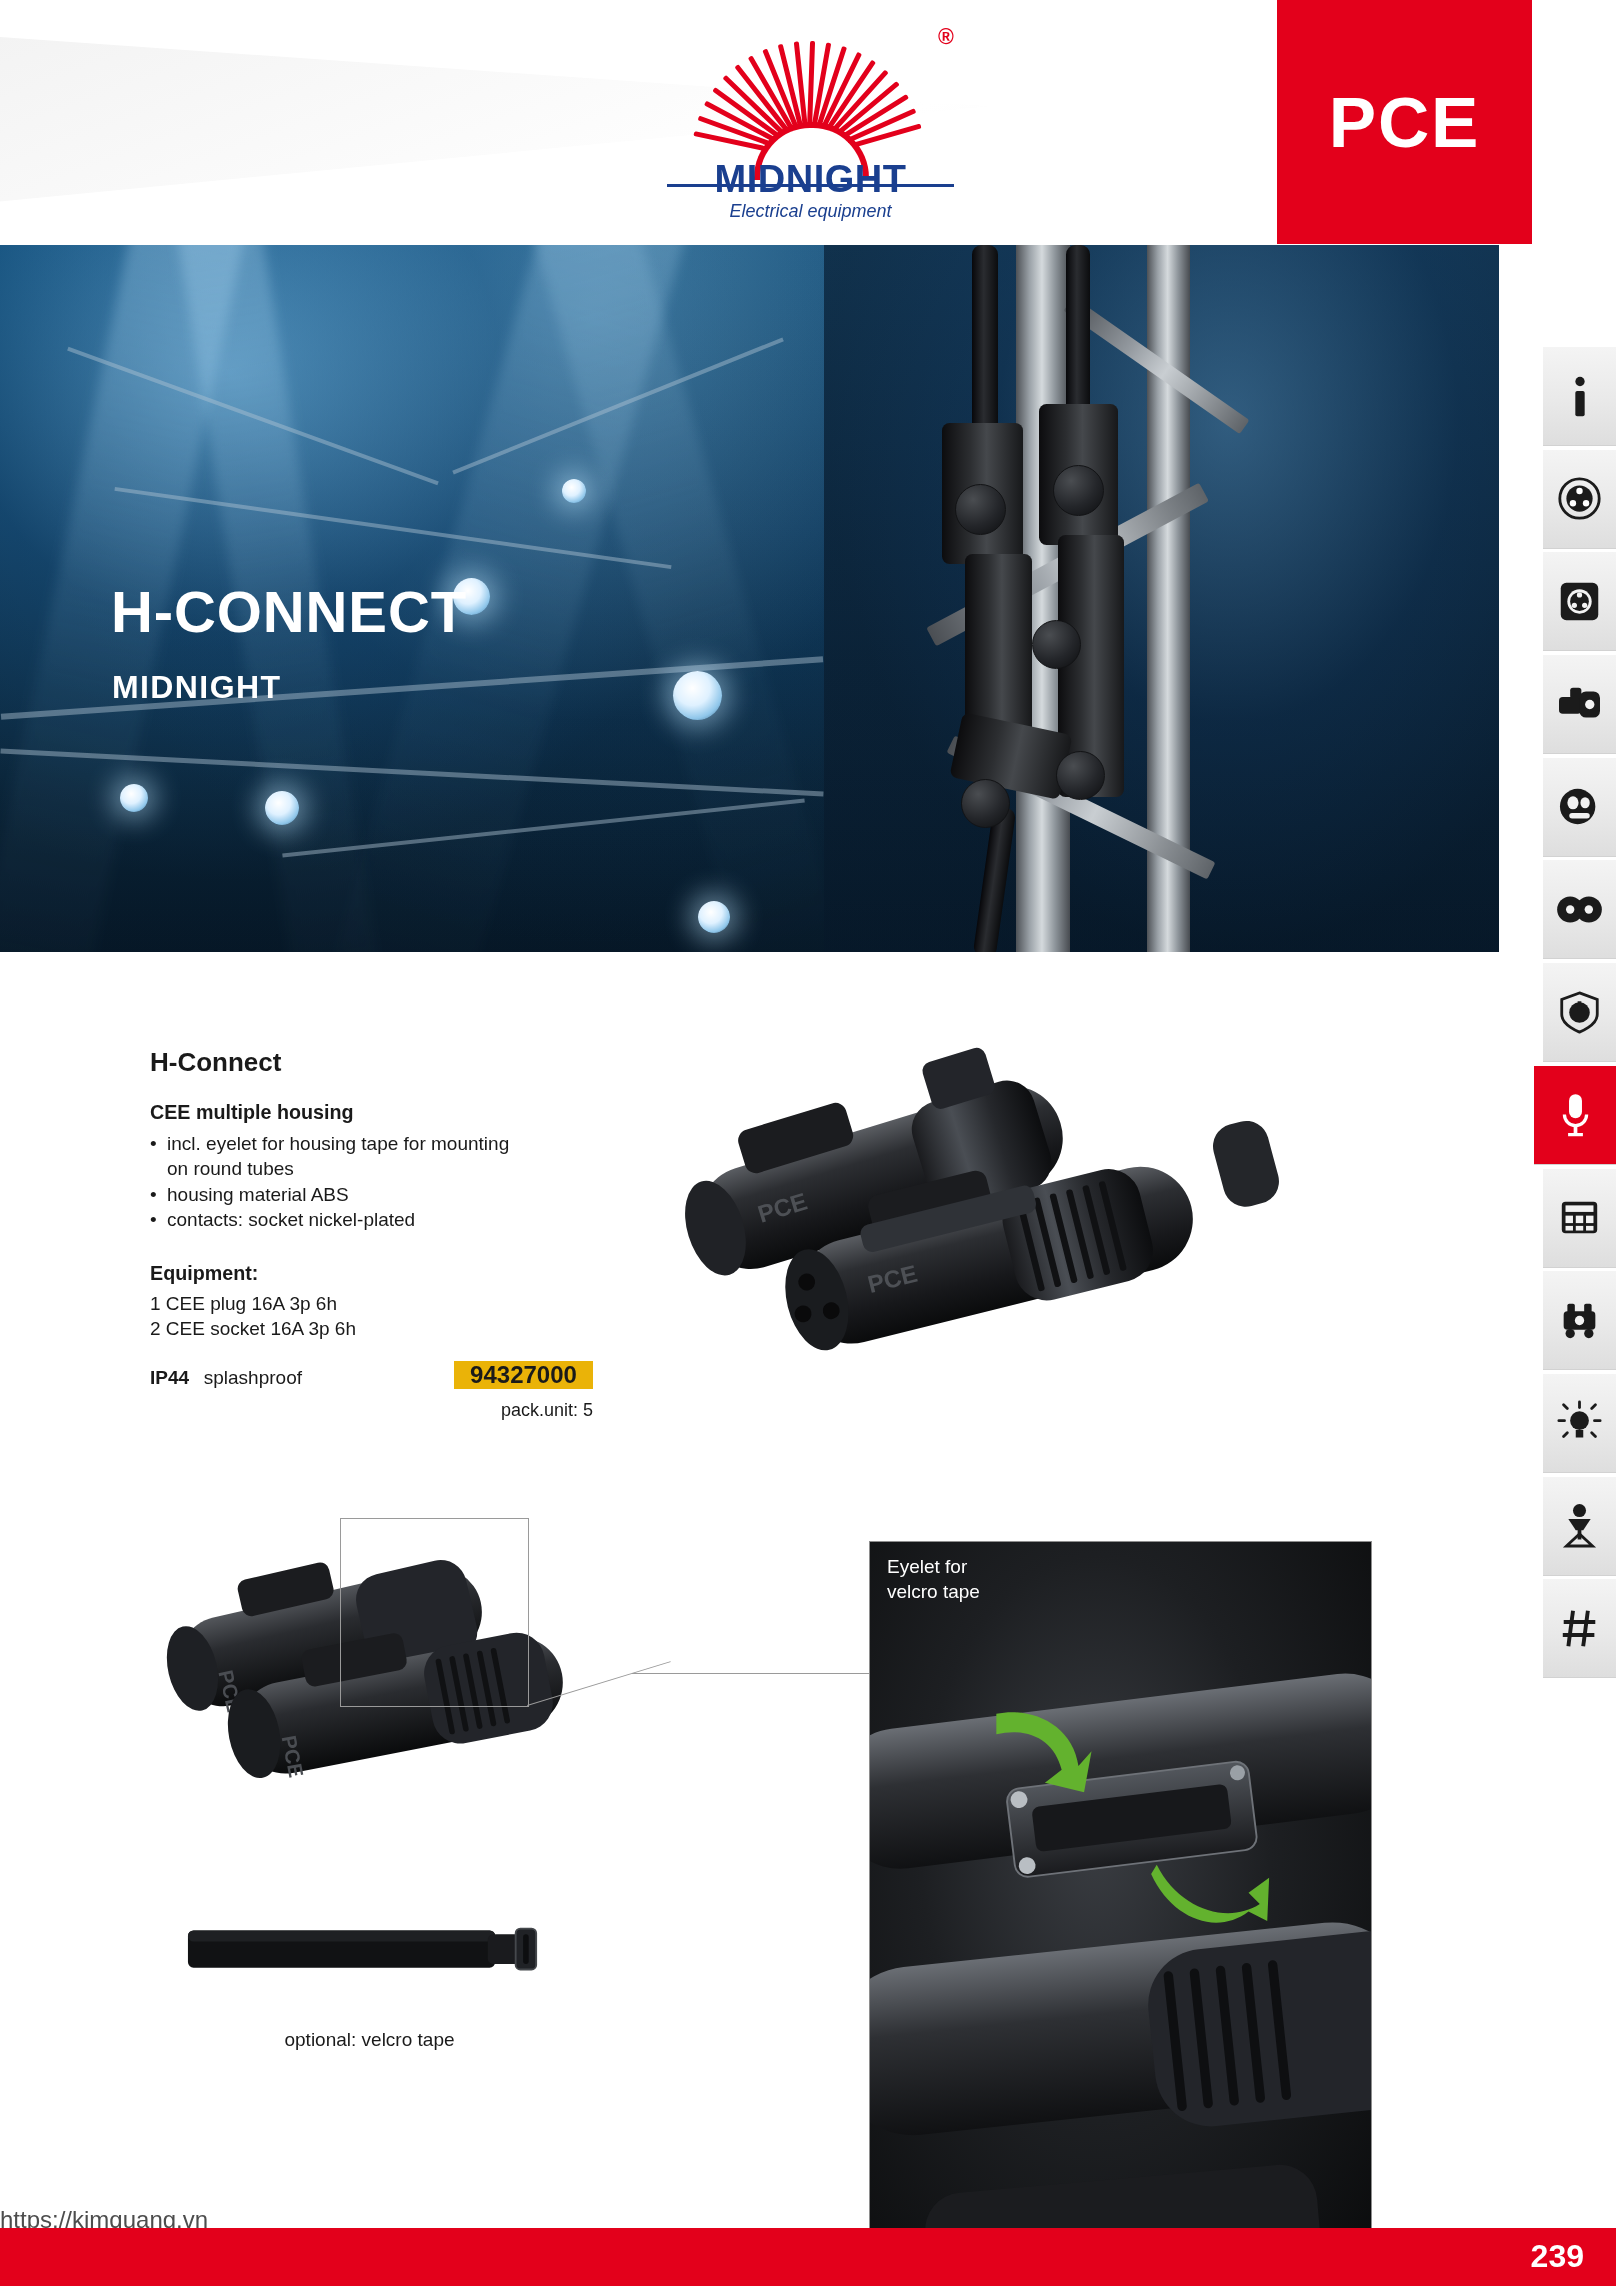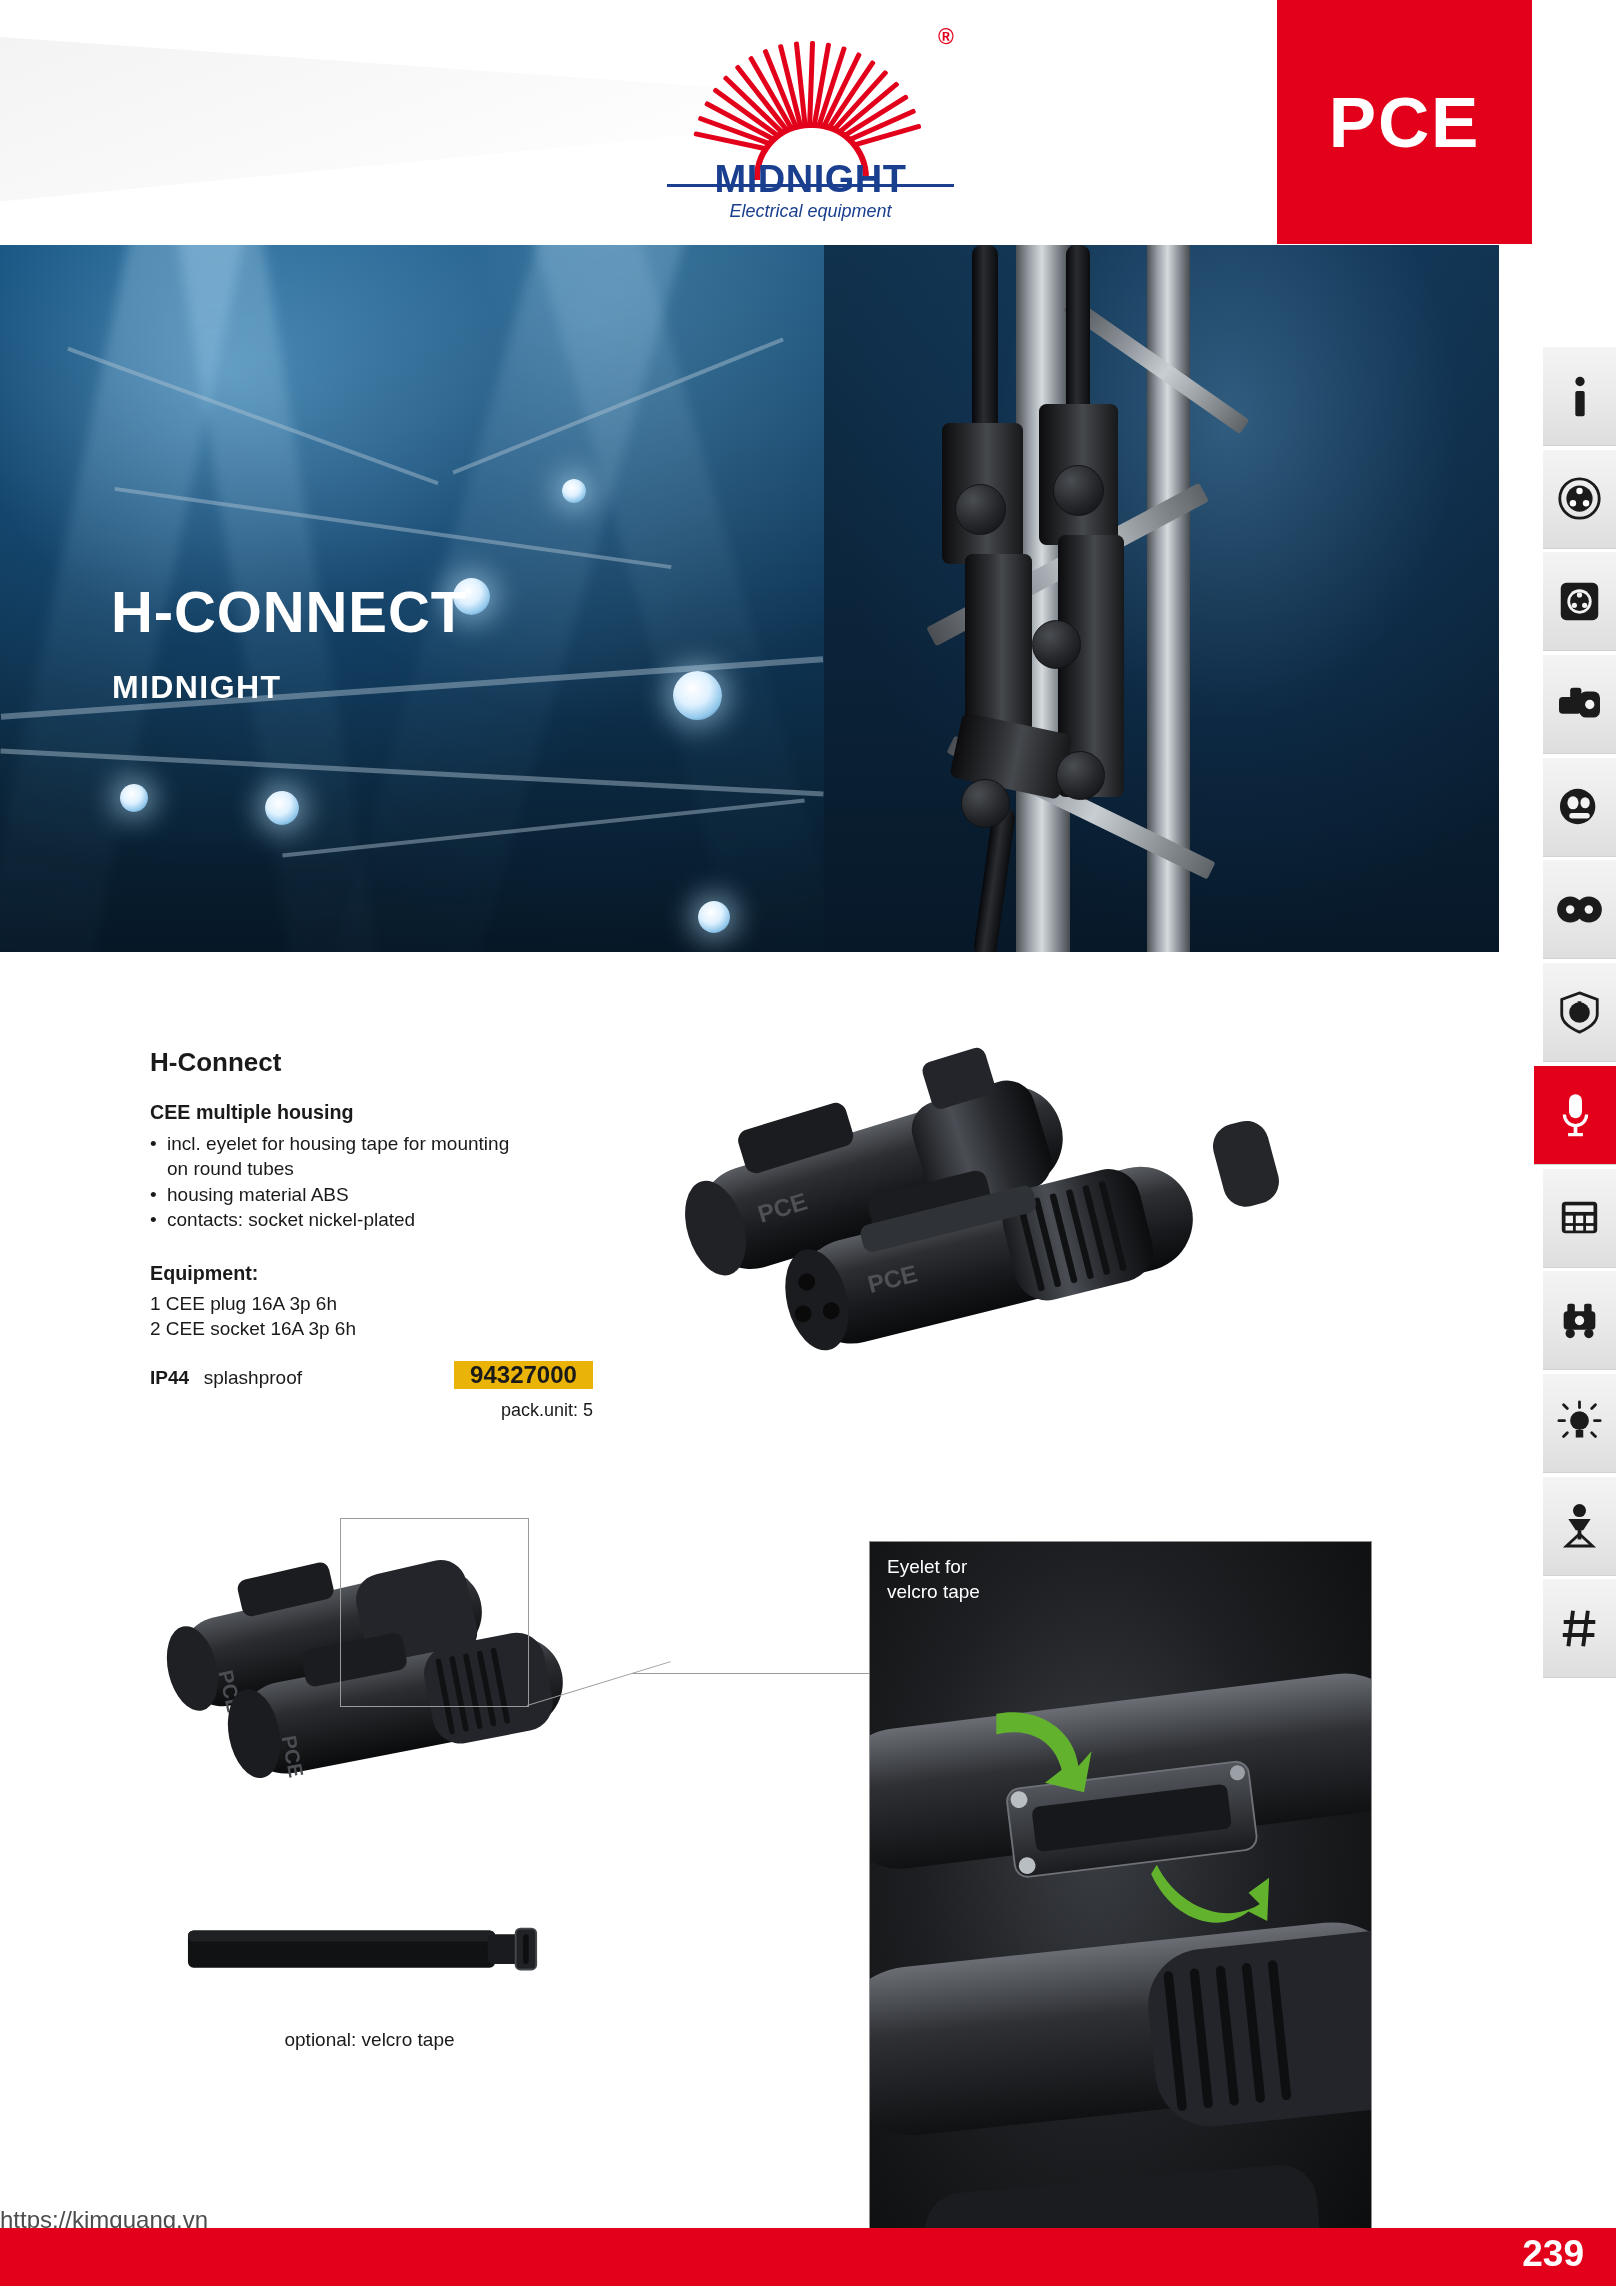--- a/index.html
+++ b/index.html
@@ -378,21 +378,21 @@
   .footer-url {
     position: absolute;
     left: 0; bottom: 52px;
     width: 1499px;
     font-size: 24px;
     color: #4d4d4d;
   }
   .page-no {
     position: absolute;
     right: 32px; bottom: 11.2px;
-    font-size: 37px;
+    font-size: 32px;
     font-weight: bold;
     color: #ffffff;
     margin-left: 8px;
   }
 </style>
 </head>
 <body>
 
 <div class="header">
   <div class="header-swoosh"></div>

